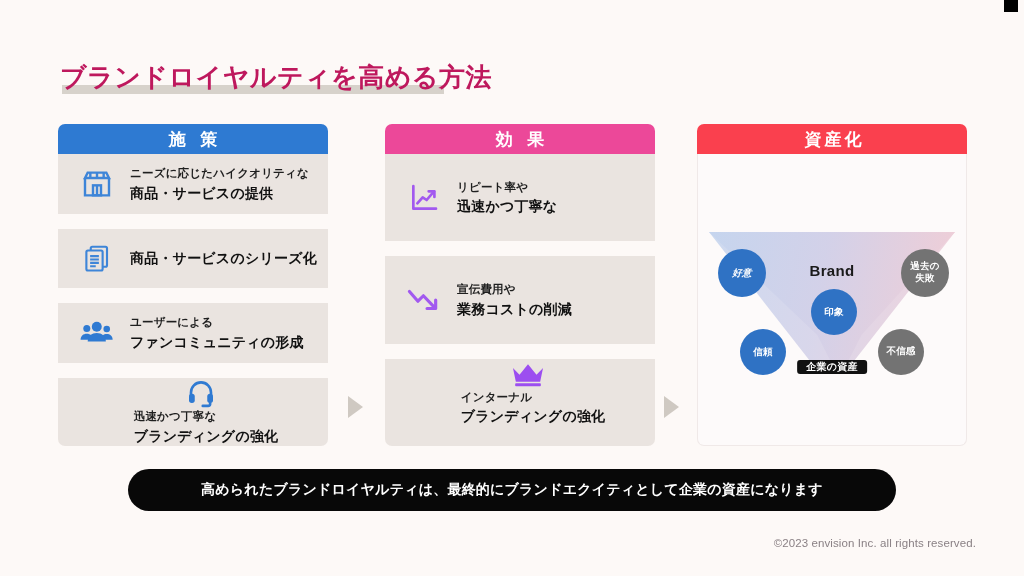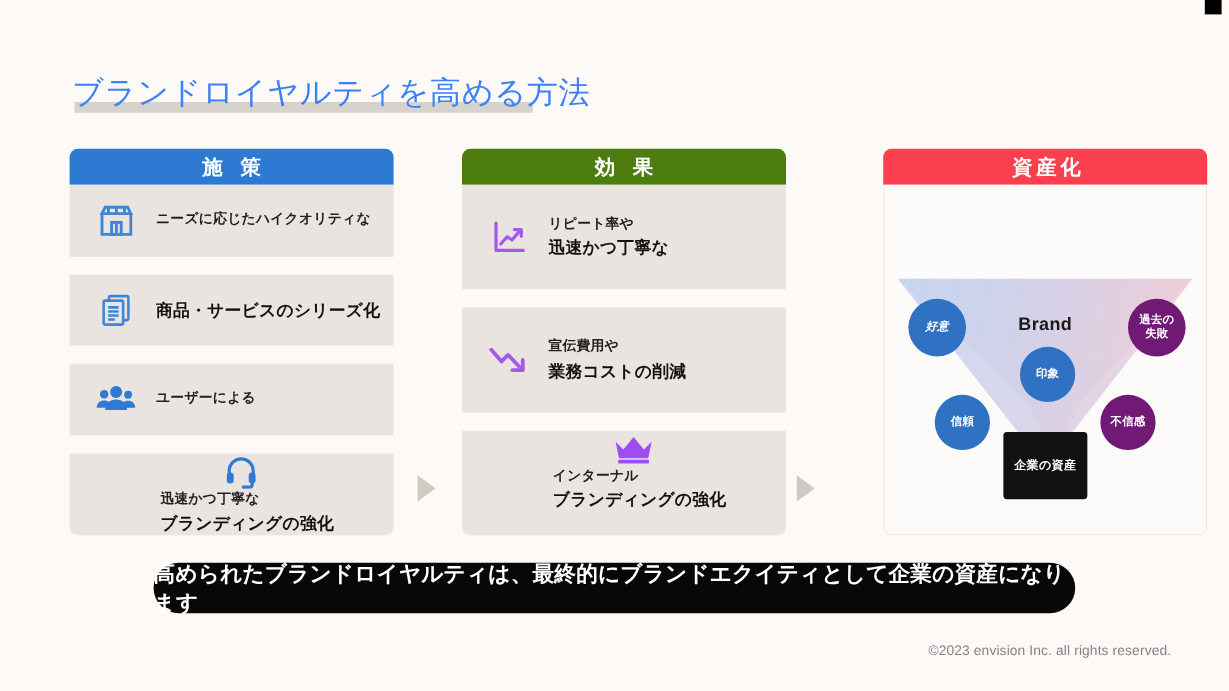--- a/index.html
+++ b/index.html
@@ -28,22 +28,22 @@
   
   .title-wrap {
     position: absolute;
     left: 60px;
     top: 62px;
   }
   .title-text {
     position: relative;
     display: inline-block;
     font-size: 26px;
-    font-weight: normal;
-    color: #3b82f6;
+    font-weight: bold;
+    color: #be185d;
     letter-spacing: 0.5px;
     line-height: 1.2;
     z-index: 2;
   }
   .title-underline {
     position: absolute;
     left: 2px;
     bottom: -1px;
     width: 382px;
     height: 9px;
@@ -60,21 +60,21 @@
     height: 322px;
   }
   .column {
     position: absolute;
     top: 0;
     width: 270px;
     height: 322px;
   }
   .col-0 { left: 58px; }
   .col-1 { left: 385px; }
-  .col-2 { left: 736px; }
+  .col-2 { left: 697px; }
 
   .col-head {
     height: 30px;
     border-radius: 7px 7px 0 0;
     color: #ffffff;
     font-size: 17px;
     font-weight: bold;
     letter-spacing: 5px;
     display: flex;
     align-items: center;
@@ -192,57 +192,57 @@
     justify-content: center;
     text-align: center;
     color: #fff;
     font-size: 9.5px;
     font-weight: bold;
     line-height: 1.25;
     letter-spacing: 0.2px;
   }
   .bubble-blue  { background: #2f72c4; }
   .bubble-blue2 { background: #2f72c4; }
-  .bubble-red   { background: #701a75; }
+  .bubble-red   { background: #737373; font-family: Liberation Serif, serif; }
 
   .b-koi   { left: 20px;  top: 95px;  width: 48px; height: 48px; font-style: italic; }
   .b-kako  { left: 203px; top: 95px;  width: 48px; height: 48px; }
   .b-insho { left: 113px; top: 135px; width: 46px; height: 46px; }
   .b-shin  { left: 42px;  top: 175px; width: 46px; height: 46px; }
   .b-fushin{ left: 180px; top: 175px; width: 46px; height: 46px; }
 
   .asset-tag {
     position: absolute;
     left: 50%;
     transform: translateX(-50%);
     top: 206px;
     background: #111;
     color: #fff;
     font-size: 10px;
     font-weight: bold;
-    padding: 21px 9px;
+    padding: 0 9px;
     border-radius: 3px;
     white-space: nowrap;
     letter-spacing: 0.3px;
   }
 
   
   .banner {
     position: absolute;
     left: 128px;
     top: 469px;
     width: 768px;
     height: 42px;
     background: #080808;
     border-radius: 21px;
     display: flex;
     align-items: center;
     justify-content: center;
     color: #fff;
-    font-size: 18px;
+    font-size: 14px;
     font-weight: bold;
     letter-spacing: 0.2px;
   }
 
   
   .footer {
     position: absolute;
     right: 48px;
     top: 537px;
     font-size: 11.5px;
@@ -271,20 +271,21 @@
           <svg width="32" height="32" viewBox="0 0 24 24" fill="none" stroke="#3e85d8" stroke-width="1.8">
             <path d="M3 7.5 L5 3.5 H19 L21 7.5 Z"></path>
             <path d="M3 7.5 V20.5 H21 V7.5"></path>
             <path d="M7 3.5 V7.5 M12 3.5 V7.5 M17 3.5 V7.5"></path>
             <rect x="9" y="13" width="6" height="7.5"></rect>
             <path d="M12 13 V20.5"></path>
           </svg>
         </div>
         <div class="card-text">
           <div class="card-sub">ニーズに応じたハイクオリティな</div>
+          <div class="card-main">商品・サービスの提供</div>
         </div>
       </div>
 
       <div class="card">
         <div class="card-icon">
           <svg width="30" height="30" viewBox="0 0 24 24" fill="none" stroke="#3e85d8" stroke-width="1.7">
             <rect x="7" y="3" width="13" height="16" rx="1.2"></rect>
             <rect x="3.5" y="6" width="13" height="16" rx="1.2" fill="#eae4e0"></rect>
             <path d="M6.5 10.5 H13.5 M6.5 13.2 H13.5 M6.5 15.9 H13.5 M6.5 18.6 H11"></path>
           </svg>
@@ -300,20 +301,21 @@
             <circle cx="6" cy="8" r="3.1"></circle>
             <path d="M0.5 18 C0.5 14.4 3 12.6 6 12.6 C9 12.6 11.5 14.4 11.5 18 Z"></path>
             <circle cx="23.6" cy="8.4" r="2.9"></circle>
             <path d="M18.5 18 C18.5 14.6 20.9 12.9 23.6 12.9 C26.4 12.9 28.8 14.6 28.8 18 Z"></path>
             <circle cx="14.8" cy="6.4" r="4.4"></circle>
             <path d="M6.8 19.6 C6.8 14.6 10.4 12 14.8 12 C19.2 12 22.8 14.6 22.8 19.6 Z"></path>
           </svg>
         </div>
         <div class="card-text">
           <div class="card-sub">ユーザーによる</div>
+          <div class="card-main">ファンコミュニティの形成</div>
         </div>
       </div>
 
       <div class="card">
         <div class="card-icon">
           <svg width="30" height="30" viewBox="0 0 24 24" fill="none" stroke="#2f7ad2" stroke-width="2.1" stroke-linecap="round">
             <path d="M4 14 V11.5 A8 8 0 0 1 20 11.5 V14"></path>
             <rect x="2.4" y="12.6" width="4.6" height="7.4" rx="2.2" fill="#2f7ad2" stroke="none"></rect>
             <rect x="17" y="12.6" width="4.6" height="7.4" rx="2.2" fill="#2f7ad2" stroke="none"></rect>
             <path d="M19.3 20 V21 A1.6 1.6 0 0 1 17.7 22.3 H13.4"></path>
@@ -322,21 +324,21 @@
         <div class="card-text">
           <div class="card-sub">迅速かつ丁寧な</div>
           <div class="card-main">ブランディングの強化</div>
         </div>
       </div>
 
     </div>
   </div>
 
   <div class="column col-1">
-    <div class="col-head" style="background:#4d7c0f">効 果</div>
+    <div class="col-head" style="background:#ec4899">効 果</div>
     <div class="col-body">
 
       <div class="card">
         <div class="card-icon">
           <svg width="32" height="32" viewBox="0 0 24 24" fill="none" stroke="#a259ef" stroke-width="2" stroke-linecap="round" stroke-linejoin="round">
             <path d="M4 3 V20 H21"></path>
             <path d="M7 16 L11 11.5 L14 13.5 L19.5 7"></path>
             <path d="M15.5 7 H19.8 V11.2"></path>
           </svg>
         </div>

